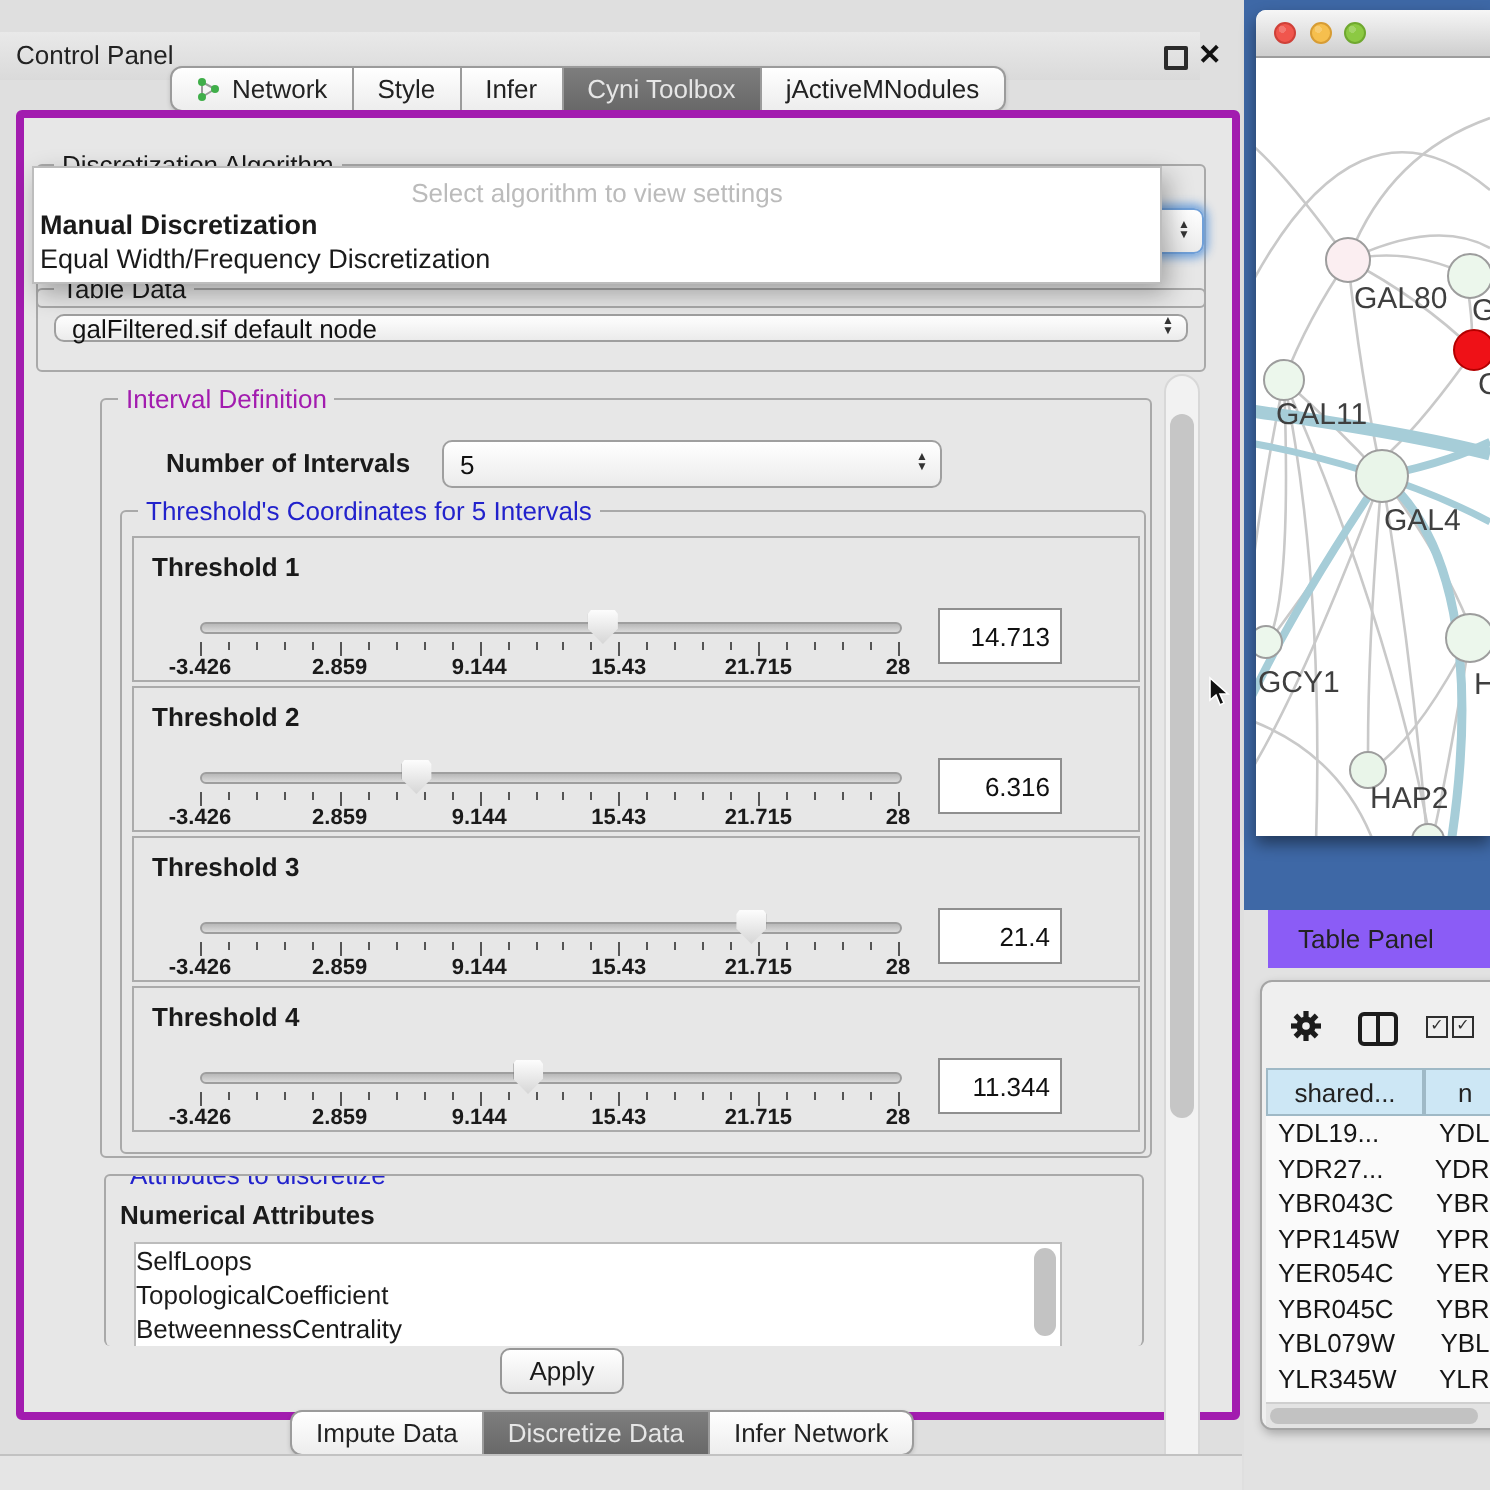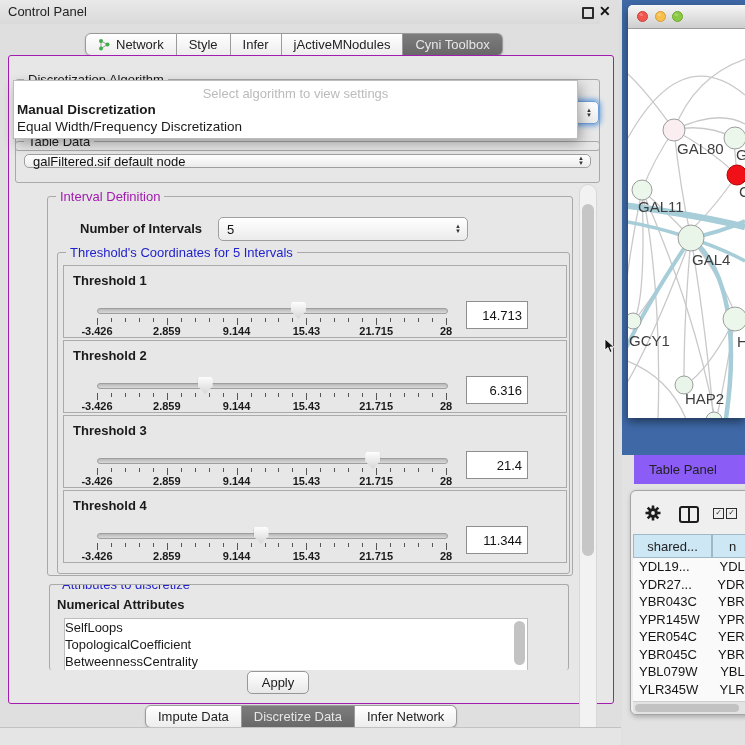--- a/index.html
+++ b/index.html
@@ -1,39 +1,39 @@
 <!DOCTYPE html>
 <html><head>
 <meta charset="utf-8">
 <style>
   html,body{margin:0;padding:0;}
   body{width:745px;height:745px;overflow:hidden;background:#dfdfdf;
        font-family:"Liberation Sans",sans-serif;color:#1a1a1a;position:relative;}
   #root{position:absolute;inset:0;width:745px;height:745px;overflow:hidden;}
 
   
-  .cp-titlebar{position:absolute;left:0;top:0;width:600px;height:24px;
+  .cp-titlebar{position:absolute;left:0;top:16px;width:600px;height:24px;
     background:linear-gradient(#e9e9e9,#dadada);}
   .cp-title{position:absolute;left:8px;top:4px;font-size:13px;color:#222;}
   .tb-float{position:absolute;left:582px;top:7px;width:8px;height:8px;border:2px solid #2b2b2b;border-radius:1px;}
   .tb-close{position:absolute;left:599px;top:3px;font-size:14px;font-weight:bold;color:#111;cursor:default;}
 
   
   .segbar{position:absolute;display:flex;height:23px;filter:drop-shadow(0 1px 1px rgba(0,0,0,.15));}
   .seg{display:flex;align-items:center;gap:5px;padding:0 12px;font-size:13px;
     background:linear-gradient(#ffffff,#ededed);border:1px solid #9b9b9b;border-left:none;color:#222;white-space:nowrap;}
   .seg:first-child{border-left:1px solid #9b9b9b;border-radius:6px 0 0 6px;}
   .seg:last-child{border-radius:0 6px 6px 0;}
   .seg.sel{background:linear-gradient(#7d7d7d,#686868);color:#e6e6e6;}
   #top-tabs{left:85px;top:33px;}
   #bottom-tabs{left:145px;top:705px;}
 
   
   .cp-content{position:absolute;left:8px;top:55px;width:604px;height:647px;
-    background:#e7e7e7;border:1px solid #a21caf;border-radius:3px;}
+    background:#e7e7e7;border:4px solid #a21caf;border-radius:3px;}
   .groupbox{position:absolute;border:1px solid #a9a9a9;border-radius:3px;}
   .gb-title{position:absolute;top:-8px;left:8px;background:#e7e7e7;padding:0 4px;font-size:13px;white-space:nowrap;}
   .gb-green{color:#a21caf;}
   .gb-blue{color:#2222cc;}
 
   
   .combo{position:absolute;background:linear-gradient(#ffffff,#ebebeb);border:1px solid #9f9f9f;
     border-radius:5px;font-size:13px;color:#111;display:flex;align-items:center;padding:0 22px 0 8px;box-sizing:border-box;}
   .combo .arrows{position:absolute;right:6px;top:50%;transform:translateY(-50%);
     display:flex;flex-direction:column;font-size:6px;line-height:5px;color:#333;}
@@ -128,25 +128,25 @@
           <circle cx="9.5" cy="6.5" r="2" fill="#3fae49"></circle>
         </svg>
         <span>Network</span>
       </div>
       <div class="seg">
         <span>Style</span>
       </div>
       <div class="seg">
         <span>Infer</span>
       </div>
+      <div class="seg sel">
+        <span>Cyni Toolbox</span>
+      </div>
       <div class="seg">
         <span>jActiveMNodules</span>
-      </div>
-      <div class="seg sel">
-        <span>Cyni Toolbox</span>
       </div>
     </div>
 
   <div class="cp-content">
 
     <div class="groupbox" style="left:6px;top:23px;width:583px;height:70px;">
       <span class="gb-title">Discretization Algorithm</span>
     </div>
     <div class="combo focused" style="left:12px;top:45px;width:578px;height:23px;">
         <span class="arrows">▲<br>▼</span>

